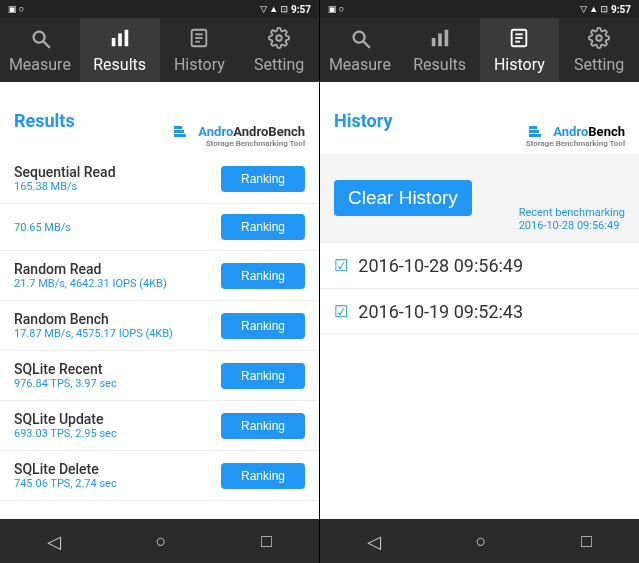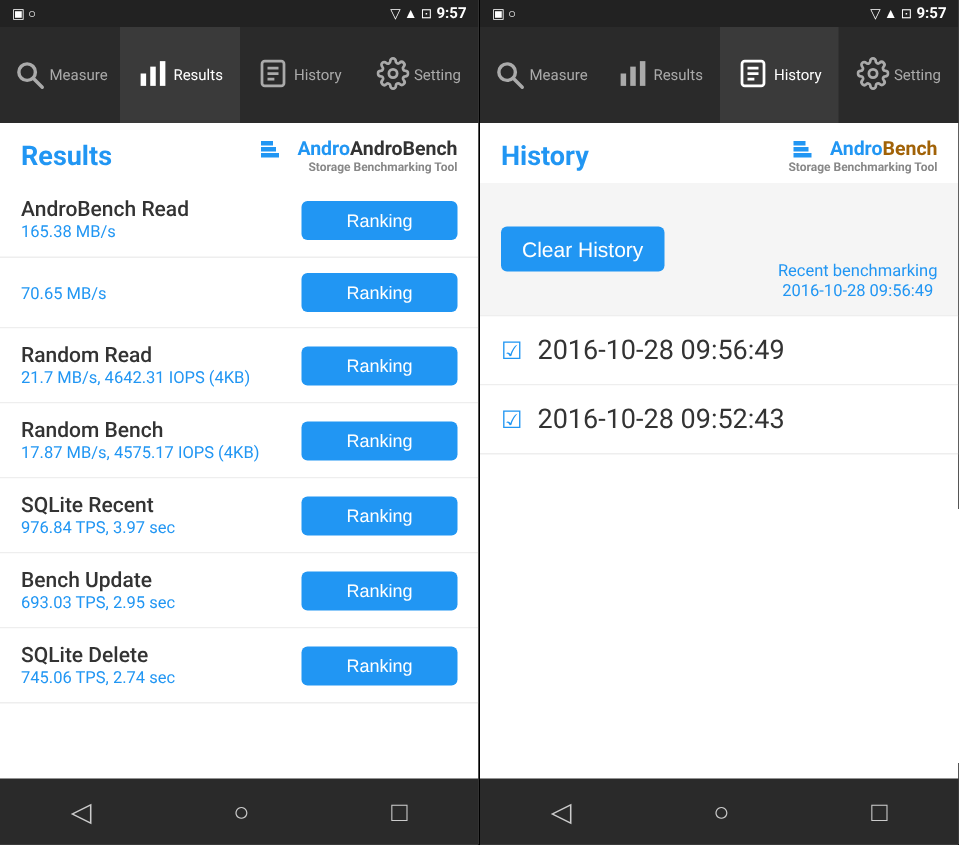--- a/index.html
+++ b/index.html
@@ -40,25 +40,25 @@
       gap: 3px;
     }
     .nav-bar {
       background: #2a2a2a;
       display: flex;
       height: 64px;
     }
     .nav-item {
       flex: 1;
       display: flex;
-      flex-direction: row;
+      flex-direction: column;
       align-items: center;
       justify-content: center;
       color: #aaa;
-      font-size: 10px;
+      font-size: 16px;
       cursor: pointer;
       gap: 3px;
     }
     .nav-item.active {
       color: #fff;
       background: #3a3a3a;
     }
     .nav-icon {
       font-size: 20px;
       line-height: 1;
@@ -95,20 +95,21 @@
     }
     .logo-sub {
       font-size: 8px;
       color: #888;
       font-weight: bold;
     }
     .logo-bar {
       display: flex;
       align-items: center;
       gap: 12px;
+      margin-top: 32px;
     }
     .logo-bar-icon {
       display: flex;
       flex-direction: column;
       gap: 1px;
     }
     .logo-bar-icon div {
       height: 3px;
       background: #2196f3;
     }
@@ -129,32 +130,32 @@
     }
     .result-value {
       font-size: 11px;
       color: #2196f3;
     }
     .ranking-btn {
       background: #2196f3;
       color: #fff;
       border: none;
       border-radius: 4px;
-      padding: 6px 30px;
+      padding: 6px 20px;
       font-size: 12px;
       cursor: pointer;
       white-space: nowrap;
     }
     .clear-history-btn {
       background: #2196f3;
       color: #fff;
       border: none;
       border-radius: 4px;
       padding: 7px 14px;
-      font-size: 14px;
+      font-size: 19px;
       cursor: pointer;
     }
     .history-item {
       display: flex;
       align-items: center;
       padding: 12px 14px;
       border-bottom: 1px solid #eee;
       background: #fff;
       gap: 10px;
     }
@@ -253,21 +254,21 @@
             <div style="width:12px;"></div>
           </div>
           <span class="logo-text"><span>Andro</span><span style="color:#333;font-weight:bold;">AndroBench</span></span>
         </div>
         <span class="logo-sub">Storage Benchmarking Tool</span>
       </div>
     </div>
 
     <div class="result-item">
       <div class="result-info">
-        <div class="result-name">AndroBench Read</div>
+        <div class="result-name">Sequential Read</div>
         <div class="result-value">165.38 MB/s</div>
       </div>
       <button class="ranking-btn">Ranking</button>
     </div>
     <div class="result-item">
       <div class="result-info">
         <div class="result-value">70.65 MB/s</div>
       </div>
       <button class="ranking-btn">Ranking</button>
     </div>
@@ -287,21 +288,21 @@
     </div>
     <div class="result-item">
       <div class="result-info">
         <div class="result-name">SQLite Recent</div>
         <div class="result-value">976.84 TPS, 3.97 sec</div>
       </div>
       <button class="ranking-btn">Ranking</button>
     </div>
     <div class="result-item">
       <div class="result-info">
-        <div class="result-name">Bench Update</div>
+        <div class="result-name">SQLite Update</div>
         <div class="result-value">693.03 TPS, 2.95 sec</div>
       </div>
       <button class="ranking-btn">Ranking</button>
     </div>
     <div class="result-item">
       <div class="result-info">
         <div class="result-name">SQLite Delete</div>
         <div class="result-value">745.06 TPS, 2.74 sec</div>
       </div>
       <button class="ranking-btn">Ranking</button>
@@ -374,41 +375,41 @@
   <div class="content-area">
     <div class="section-header">
       <span class="section-title">History</span>
       <div class="androbench-logo">
         <div class="logo-bar">
           <div class="logo-bar-icon">
             <div style="width:8px;"></div>
             <div style="width:10px;"></div>
             <div style="width:12px;"></div>
           </div>
-          <span class="logo-text"><span>Andro</span><span style="color:#a16207;font-weight:bold;">Bench</span></span>
+          <span class="logo-text"><span>Andro</span><span style="color:#000000;font-weight:bold;">Bench</span></span>
         </div>
         <span class="logo-sub">Storage Benchmarking Tool</span>
       </div>
     </div>
 
     <div style="display:flex;align-items:center;justify-content:space-between;padding:10px 14px;background:#f5f5f5;border-bottom:1px solid #eee;">
       <button class="clear-history-btn">Clear History</button>
-      <div style="text-align:center;margin-top:42px;">
+      <div style="text-align:left;margin-top:42px;">
         <div style="color:#2196f3;font-size:11px;">Recent benchmarking</div>
         <div style="color:#2196f3;font-size:11px;">2016-10-28 09:56:49</div>
       </div>
     </div>
 
     <div class="history-item">
       <span class="history-check">☑</span>
       <span class="history-date">2016-10-28 09:56:49</span>
     </div>
     <div class="history-item">
       <span class="history-check">☑</span>
-      <span class="history-date">2016-10-28 09:52:43</span>
+      <span class="history-date">2016-10-19 09:52:43</span>
     </div>
   </div>
 
   <div class="bottom-nav">
     <span class="bottom-btn">◁</span>
     <span class="bottom-btn">○</span>
     <span class="bottom-btn">□</span>
   </div>
 </div>
 

